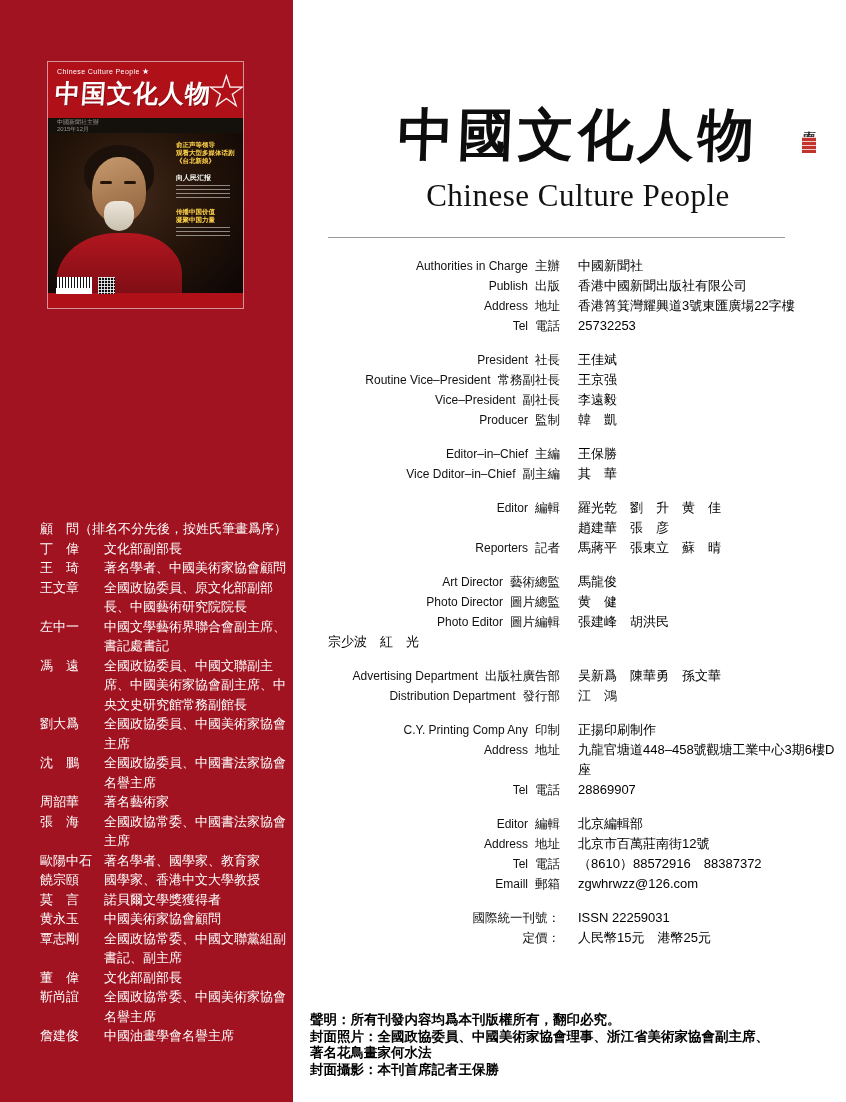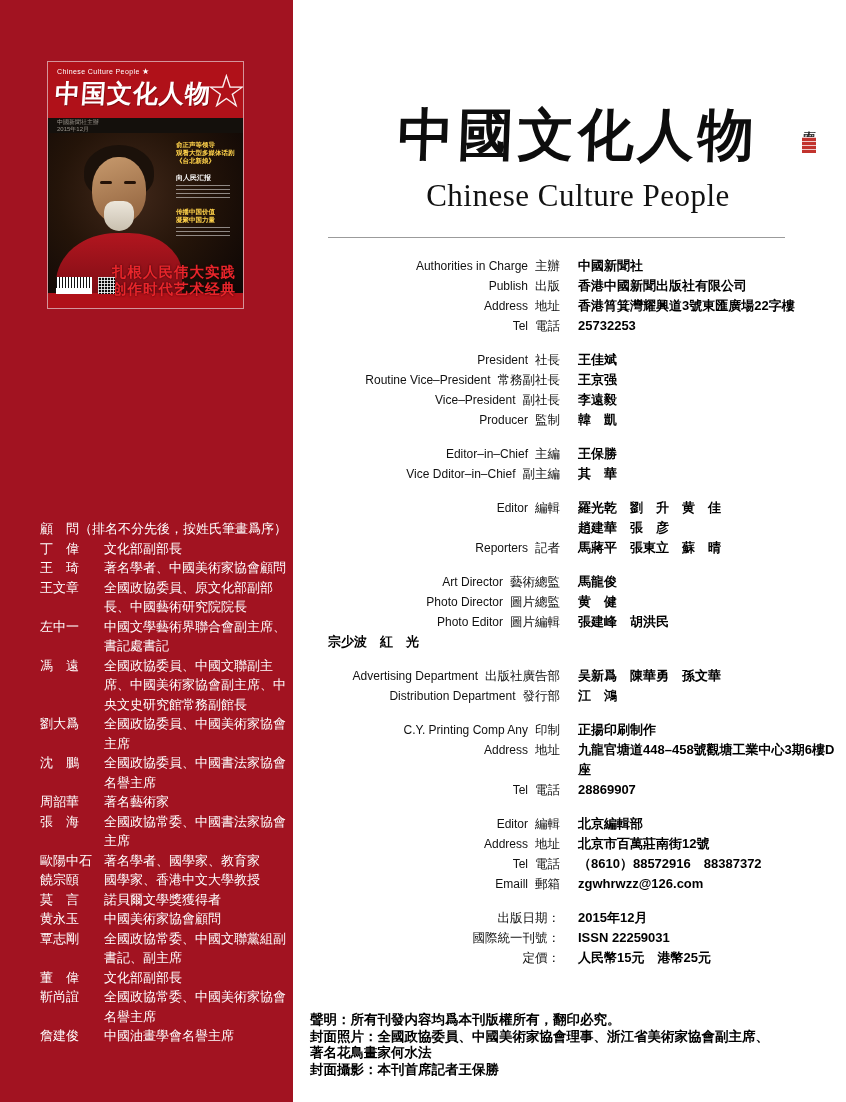--- a/index.html
+++ b/index.html
@@ -61,21 +61,21 @@
         background-image:repeating-linear-gradient(to bottom,rgba(255,255,255,.75) 0 1px,transparent 1px 4px);}
   .rule{position:absolute;left:328px;top:237px;width:457px;height:1px;background:#9b9b9b;}
   .sections{position:absolute;left:310px;top:256px;width:536px;}
   .section{margin-bottom:14px;}
   .m-row{display:flex;line-height:20px;}
   .lbl{width:250px;flex:none;display:flex;justify-content:flex-end;align-items:baseline;text-align:left;}
   .lbl .en{font-size:12px;color:#111;white-space:nowrap;}
   .lbl .zh{font-size:12.5px;color:#111;margin-left:7px;white-space:nowrap;}
   .lbl .en:empty{display:none;}
   .lbl .en:empty + .zh{margin-left:0;}
-  .val{margin-left:18px;width:268px;font-size:13px;color:#000;font-weight:bold;}
+  .val{margin-left:18px;width:268px;font-size:13px;color:#000;}
   .val .v2:empty{display:none;}
   .footer{position:absolute;left:310px;top:1012px;width:536px;
           font-size:13.5px;font-weight:bold;line-height:16.5px;color:#000;}
 </style>
 </head>
 <body>
 
 <div class="red-band">
 
   <div class="cover">
@@ -104,24 +104,20 @@
         </div>
         <div class="cov-white">向人民汇报</div>
         <div class="tlines" style="height:14px"></div>
         <div class="cov-yellow" style="margin-top:9px">
           <div>传播中国价值</div>
           <div>凝聚中国力量</div>
         </div>
         <div class="tlines" style="height:10px"></div>
       </div>
     </div>
-    <div class="cover-slogan">
-      <div>扎根人民伟大实践</div>
-      <div>创作时代艺术经典</div>
-    </div>
     <div class="barcode"></div>
     <div class="qrcode"></div>
   </div>
 
   <div class="advisors">
     <div class="adv-heading"><span>顧　問</span><span>（排名不分先後，按姓氏筆畫爲序）</span></div>
     <div>
 
         <div class="adv-row">
           <div class="adv-name">丁　偉</div>
@@ -483,28 +479,20 @@
           <span class="zh">郵箱</span>
         </div>
         <div class="val">
           <div>zgwhrwzz@126.com</div>
         </div>
       </div>
 
     </div>
   <div class="section">
 
-      <div class="m-row">
-        <div class="lbl">
-          <span class="zh">出版日期：</span>
-        </div>
-        <div class="val">
-          <div>2015年12月</div>
-        </div>
-      </div>
 
       <div class="m-row">
         <div class="lbl">
           <span class="zh">國際統一刊號：</span>
         </div>
         <div class="val">
           <div>ISSN 22259031</div>
         </div>
       </div>
 

